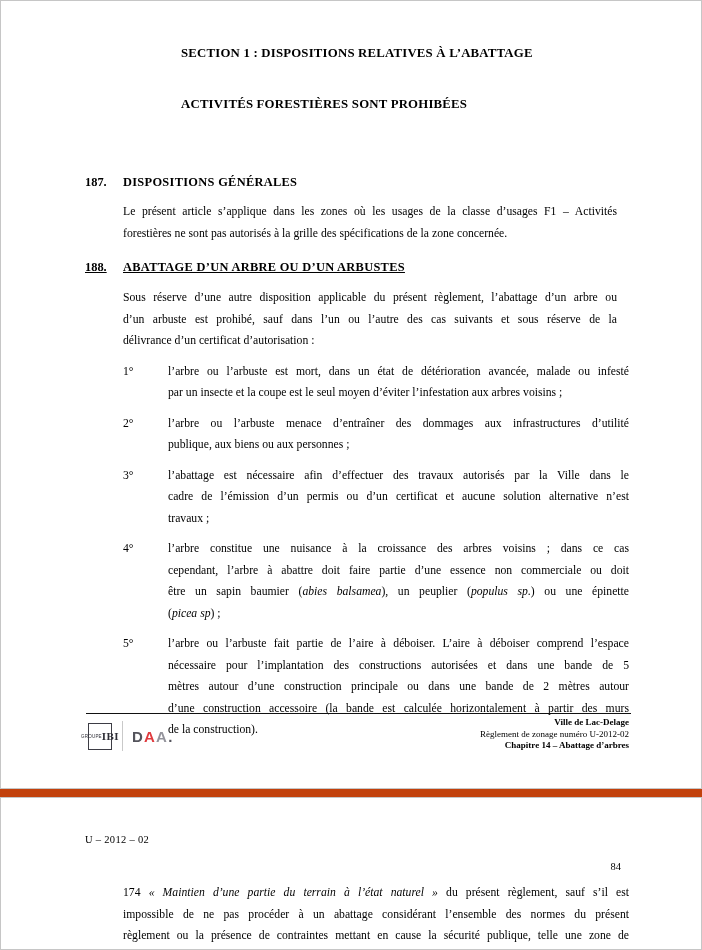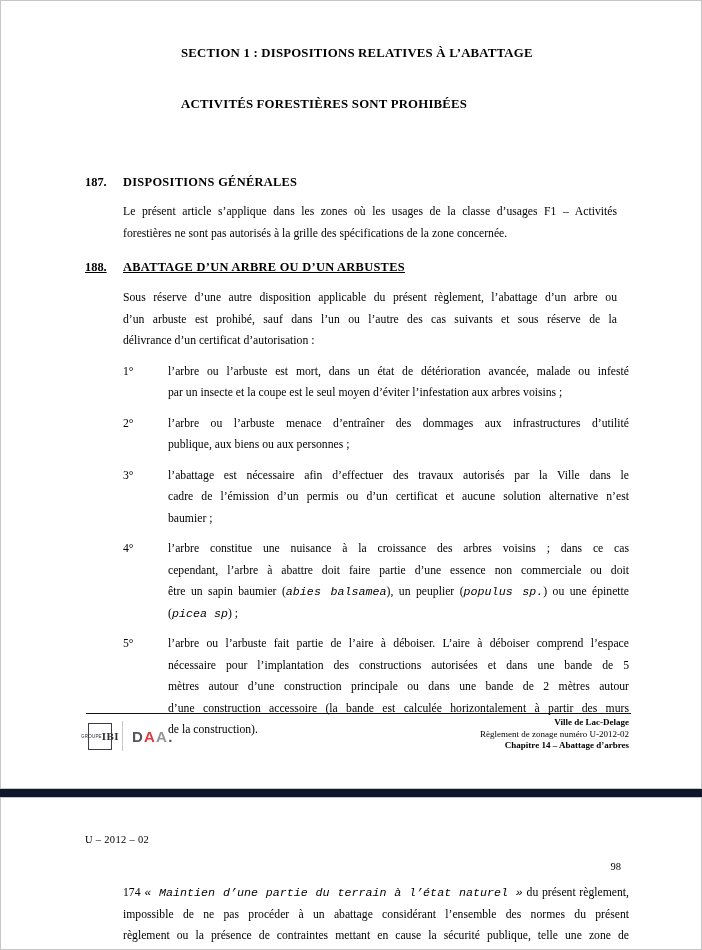--- a/index.html
+++ b/index.html
@@ -1,35 +1,35 @@
 <!DOCTYPE html>
 <html lang="fr"><head>
 <meta charset="utf-8">
 <style>
   html,body{margin:0;padding:0;background:#f2f2f2;font-family:"Liberation Serif",serif;color:#000;}
-  #viewport{width:702px;height:950px;overflow:hidden;background:#0f172a;}
+  #viewport{width:702px;height:950px;overflow:hidden;background:#c2410c;}
   .page{position:relative;width:702px;background:#ffffff;border:1px solid #c6c6c6;box-sizing:border-box;overflow:hidden;}
   #page1{height:789px;}
   #page2{height:153px;margin-top:8px;}
 
   
   .sheader{margin:10px 0 0 180px;font-size:12.8px;font-weight:bold;line-height:17px;white-space:pre;letter-spacing:0.2px;}
   .art{display:flex;font-weight:bold;font-size:12.4px;letter-spacing:0.3px;line-height:22px;}
   .art187{margin:24px 0 0 84px;}
   .art188{margin:12px 0 9px 84px;text-decoration:underline;}
   .artnum{flex:0 0 38px;letter-spacing:0;}
   .blk{margin-left:122px;margin-right:84px;font-size:11.7px;line-height:21.5px;}
   .p187{margin-top:8px;}
   .intro{margin-top:8px;}
   .item{display:flex;margin-left:122px;margin-right:72px;margin-top:9px;font-size:11.7px;line-height:21.5px;}
   .inum{flex:0 0 45px;}
   .ilines{flex:1 1 auto;min-width:0;}
   .jl{text-align:justify;text-align-last:justify;height:21.5px;overflow:hidden;}
   .jl.end{text-align-last:left;}
-  .jl em{font-style:italic;font-family:Liberation Mono, monospace;}
+  .jl em{font-style:italic;}
 
   
   .frule{position:absolute;left:85px;right:70px;top:712px;border-top:1.6px solid #111;}
   .flogo{position:absolute;left:87px;top:720px;display:flex;align-items:center;}
   .ibibox{width:24px;height:27px;border:1.6px solid #3d3d45;display:flex;flex-direction:row;align-items:center;justify-content:center;box-sizing:border-box;}
   .ibibox .grp{font-family:"Liberation Sans",sans-serif;font-size:4.5px;line-height:5px;letter-spacing:0.2px;color:#2e2e36;}
   .ibibox .ibi{font-size:11px;font-weight:bold;line-height:11px;letter-spacing:0.4px;color:#2e2e36;}
   .fsep{width:1px;height:30px;background:#c9c9c9;margin:0 9px 0 10px;}
   .daa{font-family:"Liberation Sans",sans-serif;font-weight:bold;font-size:15px;letter-spacing:1.2px;}
   .daa .d{color:#54545c;}
@@ -91,21 +91,21 @@
         <div class="jl">l’arbre ou l’arbuste menace d’entraîner des dommages aux infrastructures d’utilité</div>
         <div class="jl end">publique, aux biens ou aux personnes ;</div>
       </div>
     </div>
 
     <div class="item">
       <span class="inum">3°</span>
       <div class="ilines">
         <div class="jl">l’abattage est nécessaire afin d’effectuer des travaux autorisés par la Ville dans le</div>
         <div class="jl">cadre de l’émission d’un permis ou d’un certificat et aucune solution alternative n’est</div>
-        <div class="jl end">baumier ;</div>
+        <div class="jl end">travaux ;</div>
       </div>
     </div>
 
     <div class="item">
       <span class="inum">4°</span>
       <div class="ilines">
         <div class="jl">l’arbre constitue une nuisance à la croissance des arbres voisins ; dans ce cas</div>
         <div class="jl">cependant, l’arbre à abattre doit faire partie d’une essence non commerciale ou doit</div>
         <div class="jl"><span>être un sapin baumier (</span><em>abies balsamea</em><span>), un peuplier (</span><em>populus sp.</em><span>) ou une épinette</span></div>
         <div class="jl end"><span>(</span><em>picea sp</em><span>) ;</span></div>
@@ -138,21 +138,21 @@
       <div class="b">Ville de Lac-Delage</div>
       <div>Règlement de zonage numéro U-2012-02</div>
       <div class="b">Chapitre 14 – Abattage d’arbres</div>
     </div>
 
   </div>
 
   <div class="page" id="page2">
 
     <div class="p2num">U – 2012 – 02</div>
-    <div class="p2page">98</div>
+    <div class="p2page">84</div>
 
     <div class="p2para">
       <div class="jl"><span>174 </span><em>« Maintien d’une partie du terrain à l’état naturel »</em><span> du présent règlement, sauf s’il est</span></div>
       <div class="jl">impossible de ne pas procéder à un abattage considérant l’ensemble des normes du présent</div>
       <div class="jl">règlement ou la présence de contraintes mettant en cause la sécurité publique, telle une zone de</div>
       <div class="jl end">mouvement de terrain;</div>
     </div>
 
   </div>
 

